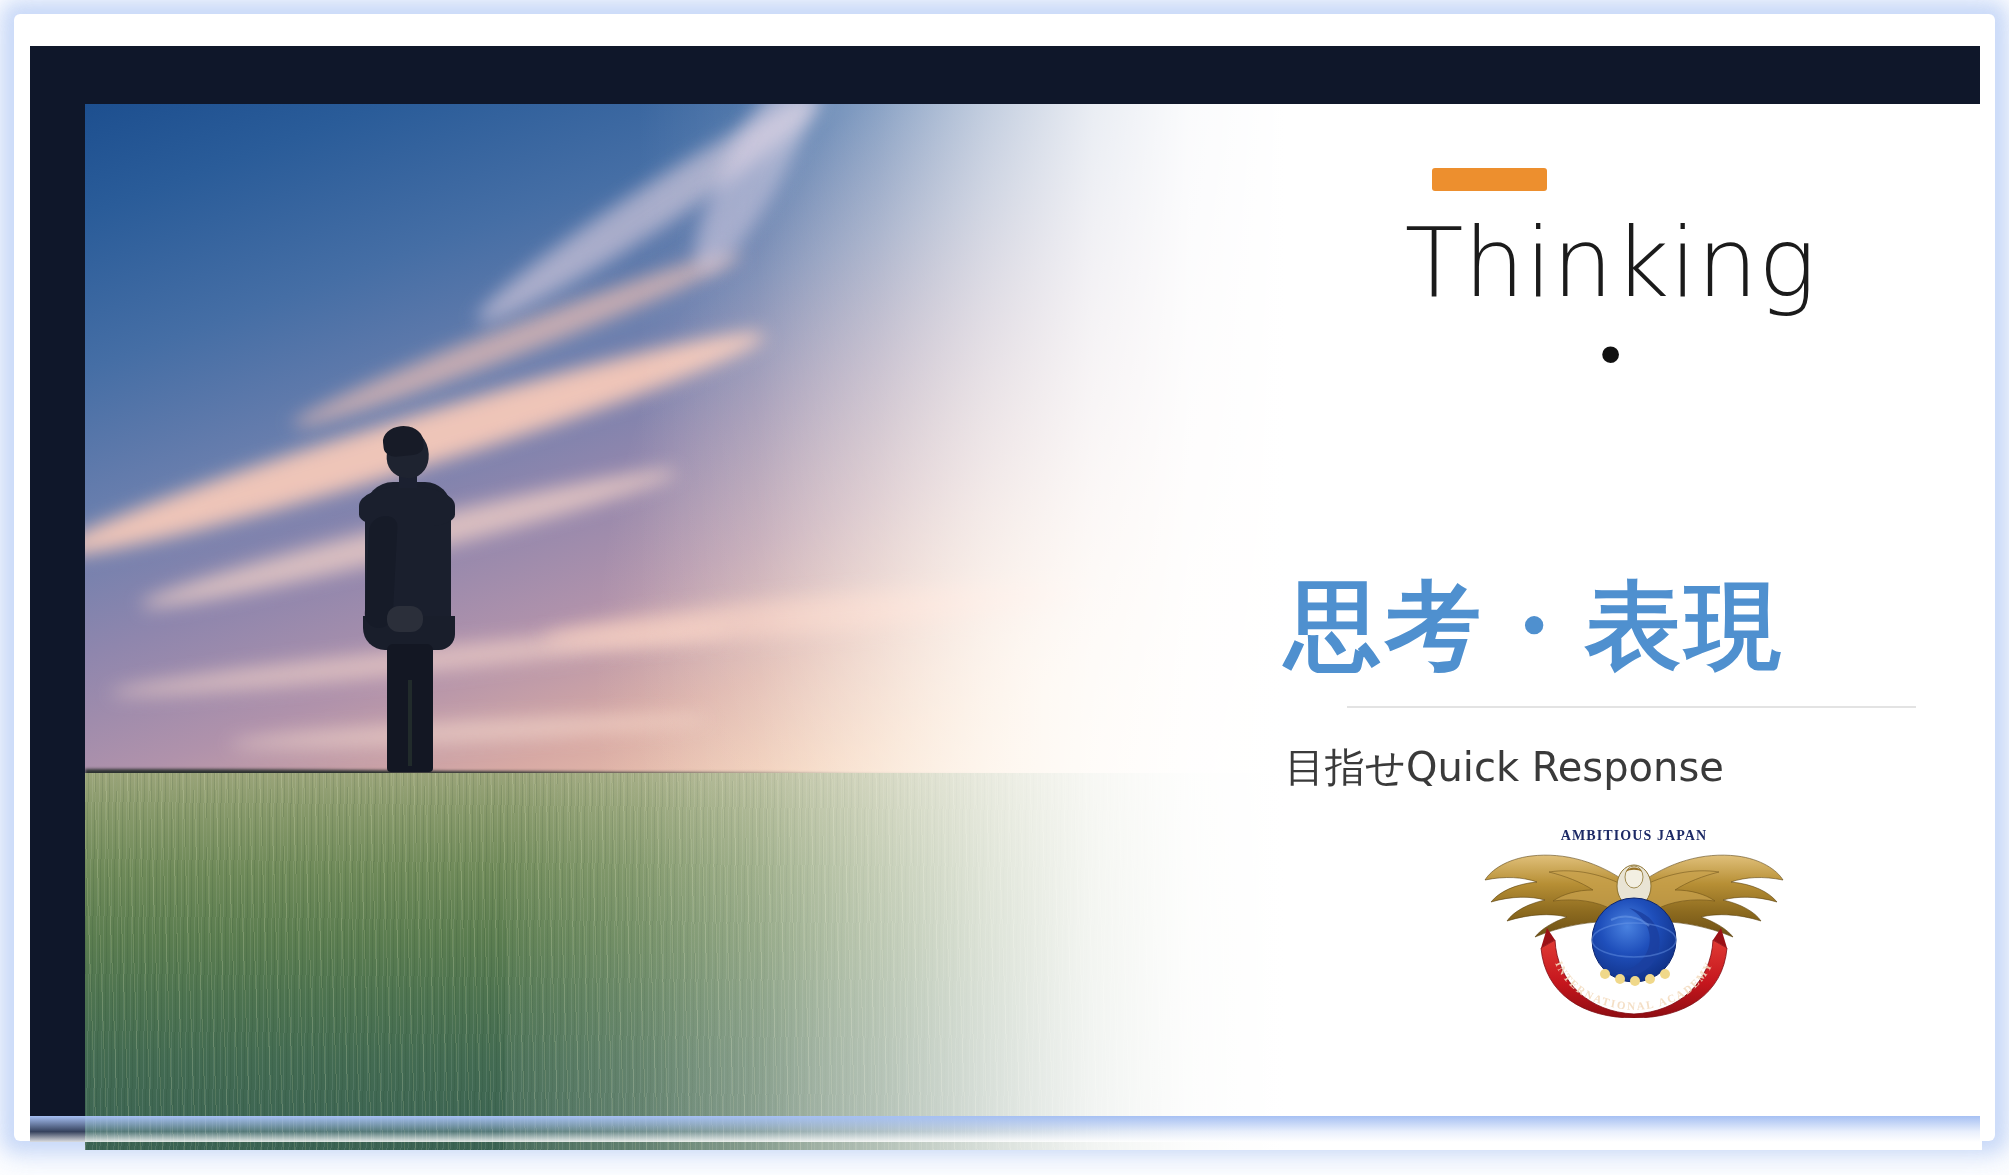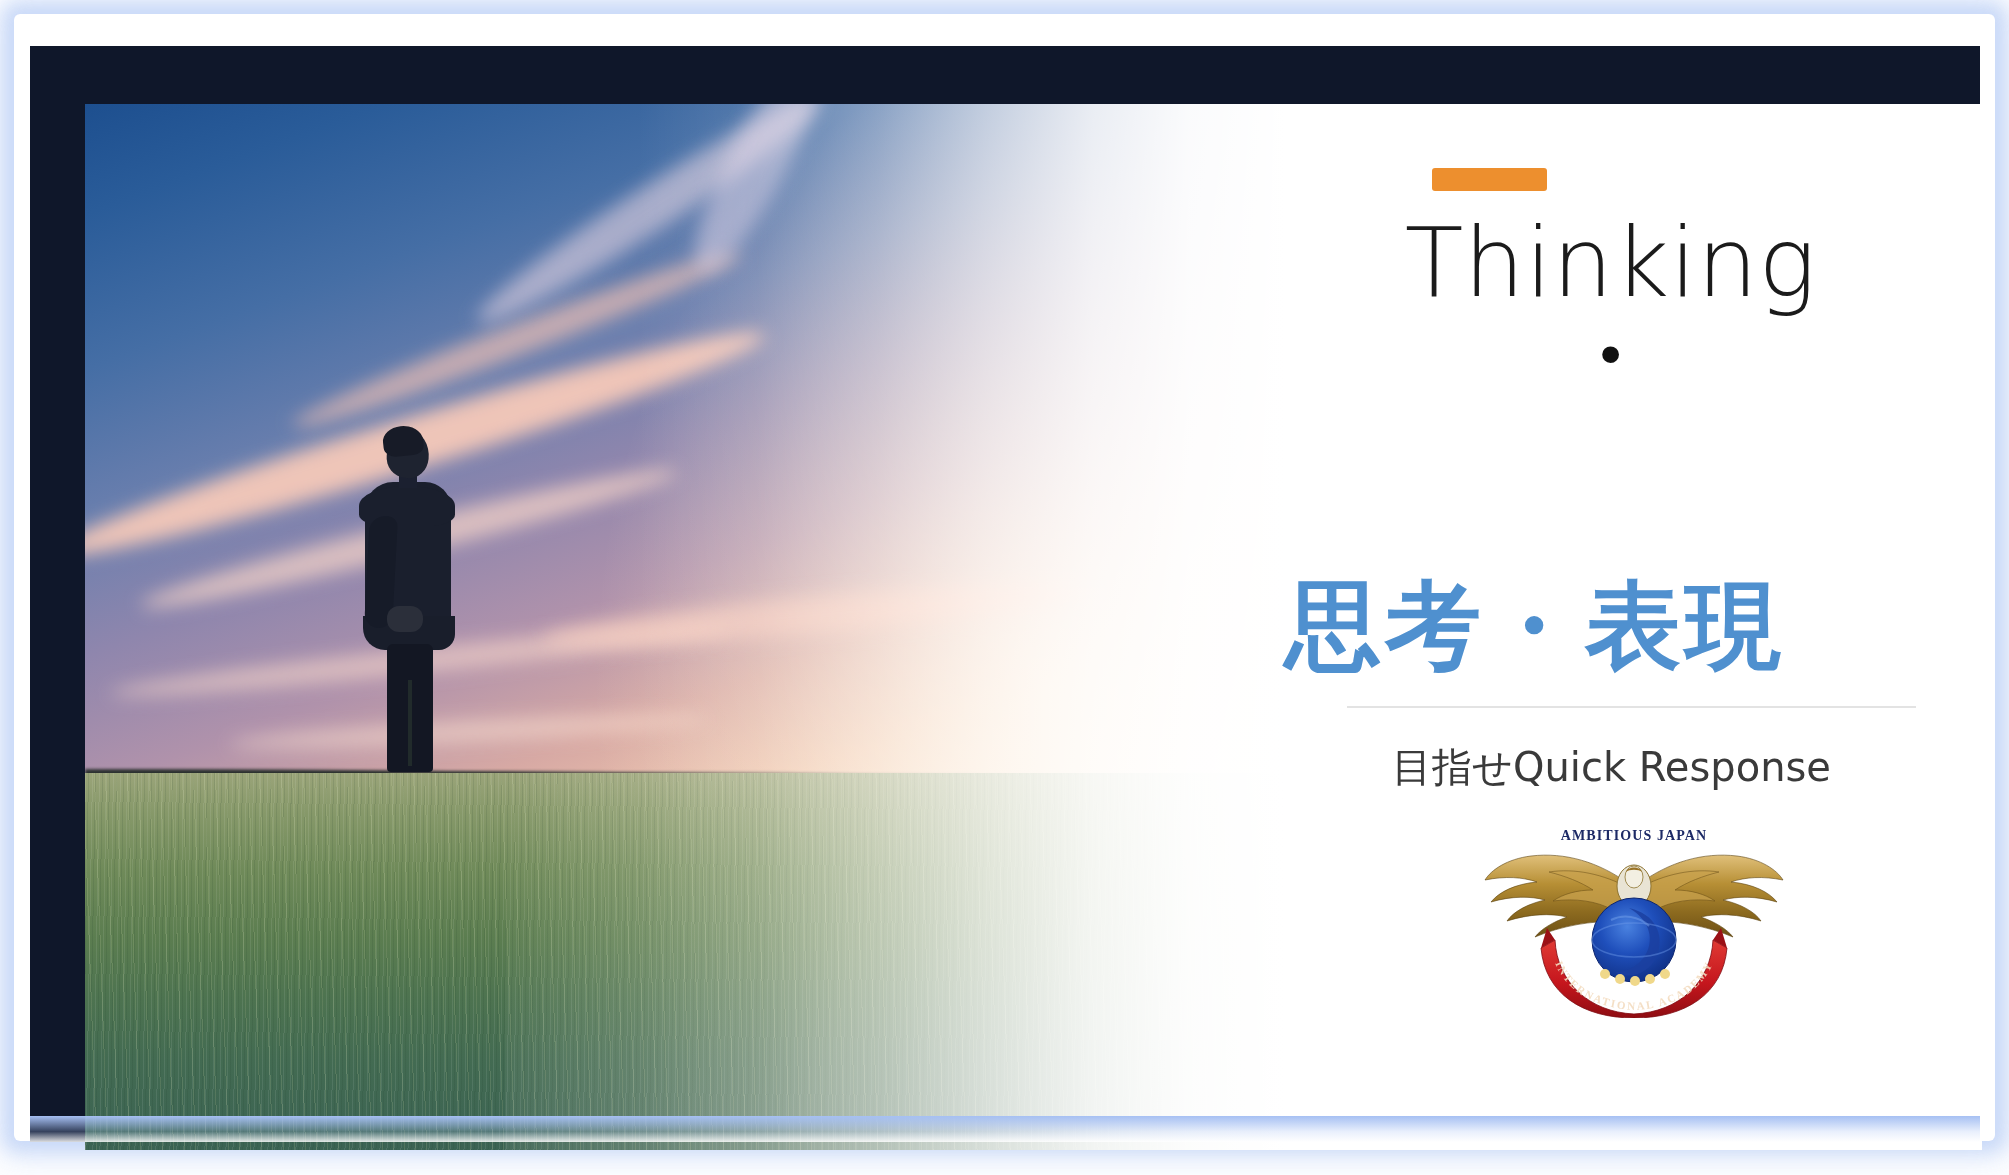--- a/index.html
+++ b/index.html
@@ -302,21 +302,21 @@
     left: 62px;
     right: 66px;
     top: 602px;
     height: 2px;
     background: #e3e3e3;
   }
   .subtitle {
     position: absolute;
     left: 0; right: 44px;
     top: 636px;
-    text-align: center;
+    text-align: left;
     font-family: "DejaVu Sans", "Liberation Sans", sans-serif;
     font-weight: 400;
     font-size: 40px;
     color: #3a3a3a;
     letter-spacing: 0px;
     white-space: nowrap;
   }
 
   
   .emblem {

